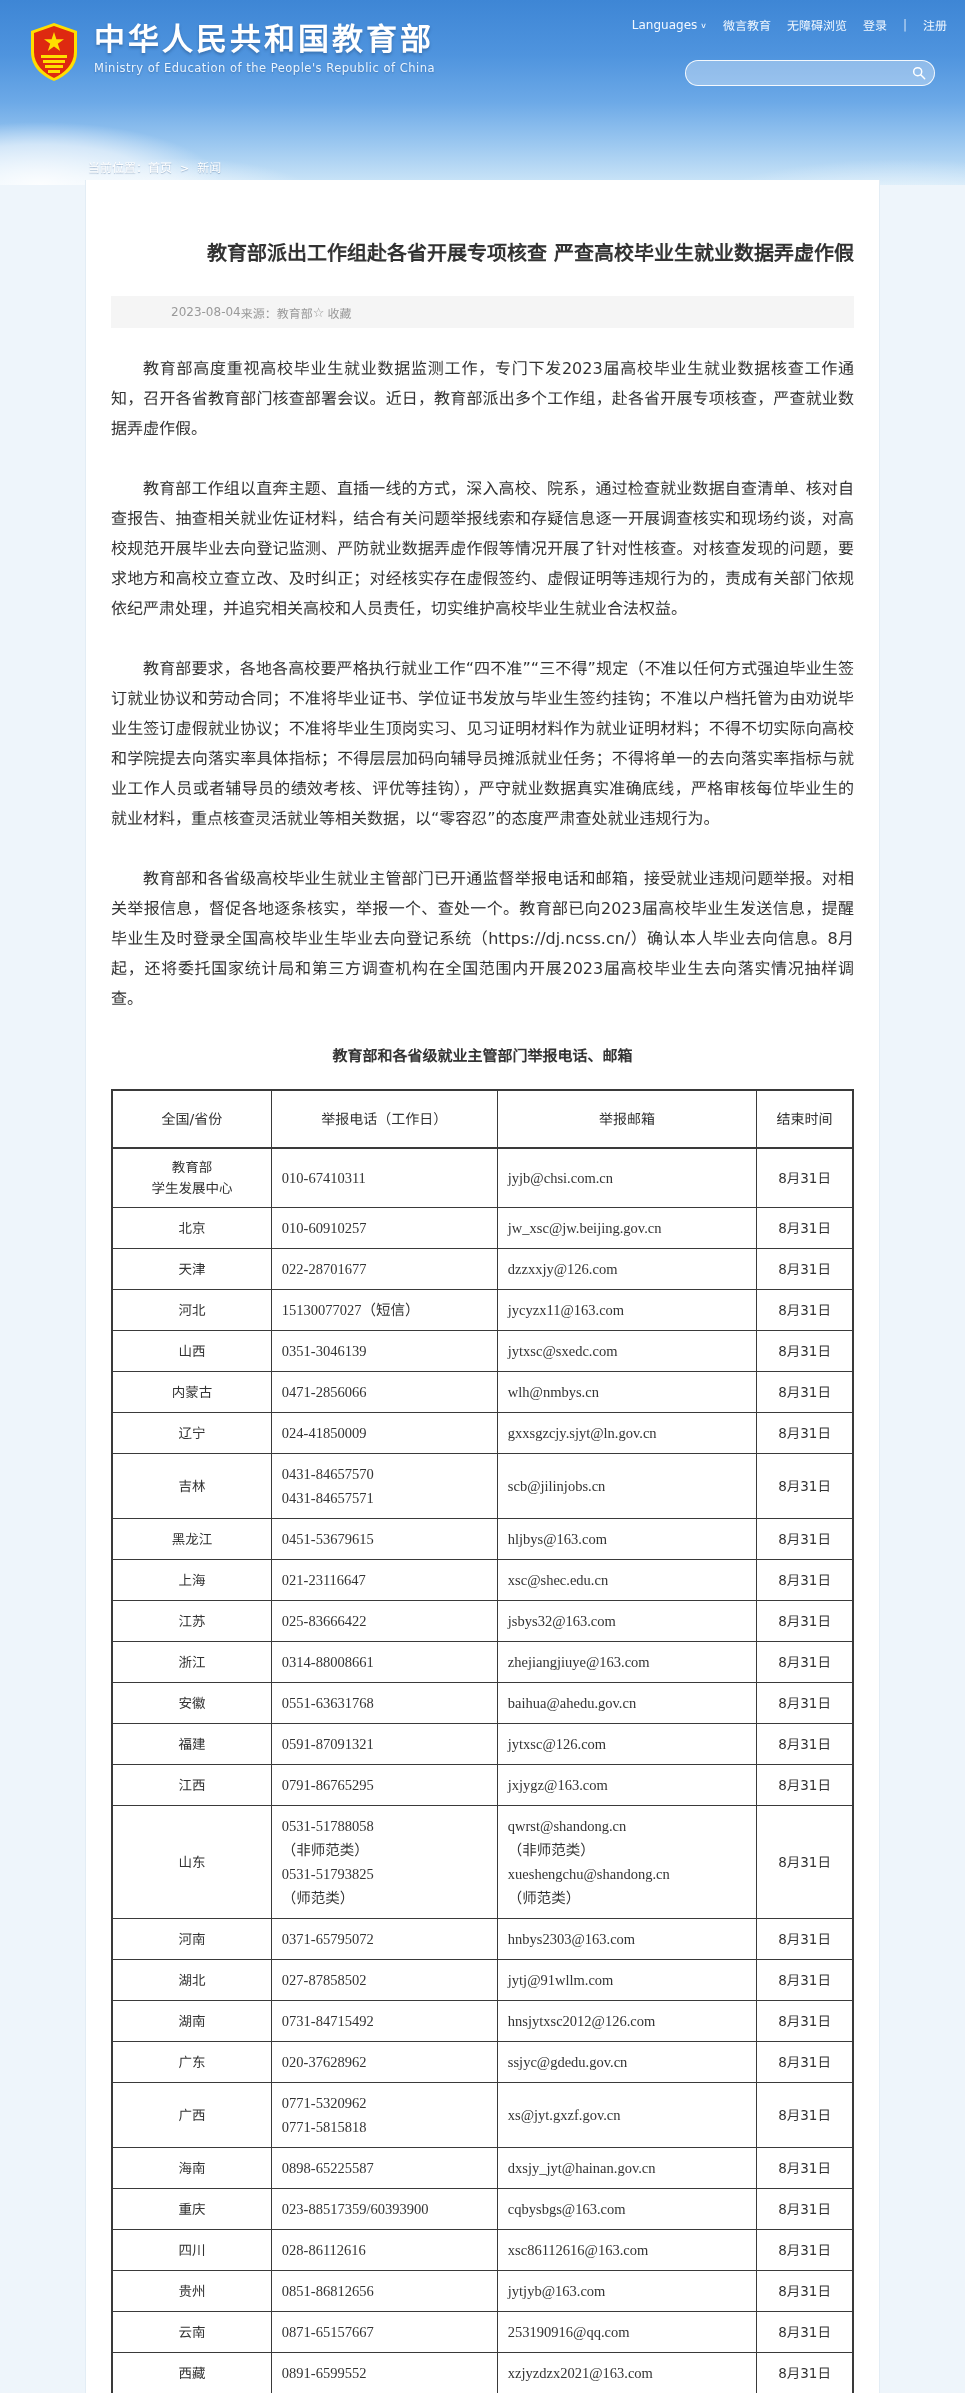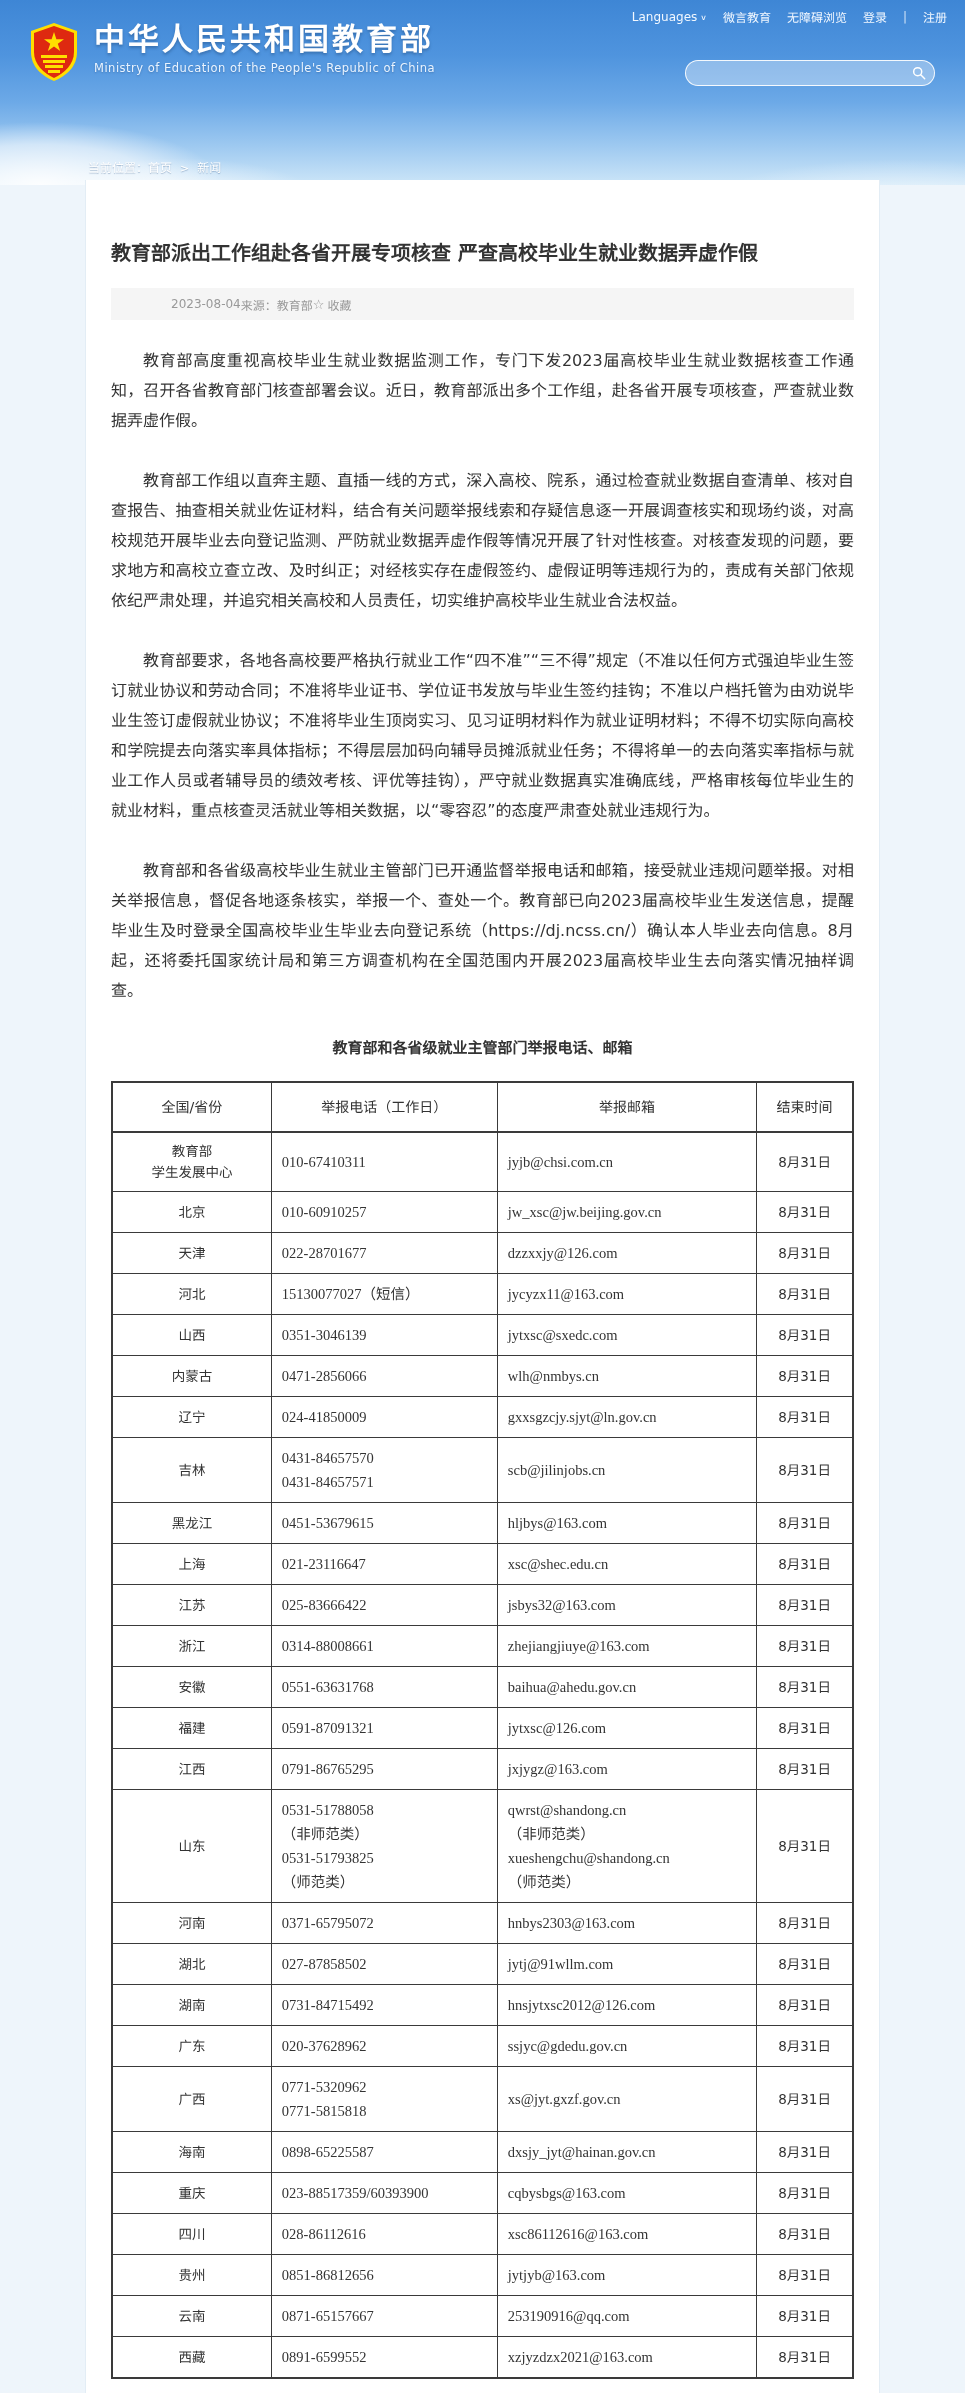--- a/index.html
+++ b/index.html
@@ -13,21 +13,21 @@
   .sky {
     position:relative; width:965px; height:185px;
     background:
       radial-gradient(ellipse 260px 90px at 40px 185px, rgba(255,255,255,.95) 0%, rgba(255,255,255,.55) 45%, rgba(255,255,255,0) 70%),
       radial-gradient(ellipse 200px 60px at 180px 200px, rgba(255,255,255,.85) 0%, rgba(255,255,255,0) 70%),
       radial-gradient(ellipse 300px 80px at 900px 215px, rgba(255,255,255,.8) 0%, rgba(255,255,255,0) 70%),
       linear-gradient(180deg,#3e86d5 0%, #4f94de 30%, #6ca9e7 55%, #9cc8f0 78%, #cde6f8 100%);
     overflow:hidden;
   }
   .topbar {
-    position:absolute; top:8px; right:18px;
+    position:absolute; top:16px; right:18px;
     display:flex; align-items:center; gap:16px;
     font-size:12px; color:#f2f8ff;
   }
   .topbar a { color:#f2f8ff; text-decoration:none; cursor:pointer; }
   .topbar .sep { opacity:.8; }
   .chev { font-size:9px; margin-left:3px; display:inline-block; transform:scaleY(.8); }
   .brand { position:absolute; top:22px; left:28px; display:flex; align-items:flex-start; }
   .emblem { width:52px; height:60px; margin-right:14px; }
   .site-title {
     font-size:31px; font-weight:bold; color:#fff; letter-spacing:3px;
@@ -54,22 +54,22 @@
   }
   .crumbs a { color:#fff; text-decoration:none; cursor:pointer; }
   .crumbs .gt { margin:0 8px; font-size:11px; }
   
   .content {
     position:relative; width:795px; margin:-5px auto 0;
     background:#fff; border:1px solid #e3edf5; border-top:none;
     padding:58px 25px 40px;
   }
   .art-title {
-    text-align:left; font-size:20px; font-weight:bold; color:#333;
-    line-height:1.5; margin-bottom:20px;
+    text-align:right; font-size:20px; font-weight:bold; color:#333;
+    line-height:1.5; margin-bottom:28px;
   }
   .meta {
     background:#f5f5f5; color:#999; font-size:12px;
     height:32px; display:flex; align-items:center; padding-left:60px; 
     margin-bottom:26px;
   }
   .meta .fav { cursor:pointer; color:#999; display:flex; align-items:center; gap:3px; }
   .meta .star { font-size:13px; }
   .paras p {
     font-size:16px; line-height:30px; text-indent:2em; color:#333;
@@ -82,21 +82,21 @@
   table.report {
     width:100%; border-collapse:collapse; table-layout:fixed;
     font-size:13.5px; color:#333;
     border:2px solid #3a3a3a;
   }
   table.report th, table.report td {
     border:1px solid #3a3a3a; padding:8px 10px; line-height:21px;
     vertical-align:middle; word-break:break-all;
   }
   table.report th {
-    font-weight:normal; text-align:center; height:50px;
+    font-weight:normal; text-align:center; height:58px;
     border-bottom:2px solid #3a3a3a; font-size:14px;
   }
   td.c-region { text-align:center; }
   td.c-phone, td.c-email { font-family:"Liberation Serif","DejaVu Serif",serif; font-size:14.5px; }
   td.c-phone div, td.c-email div { line-height:24px; }
   td.c-time { text-align:center; }
   th.w1 { width:21.5%; } th.w2 { width:30.5%; } th.w3 { width:35%; } th.w4 { width:13%; }
 </style>
 </head>
 <body>

